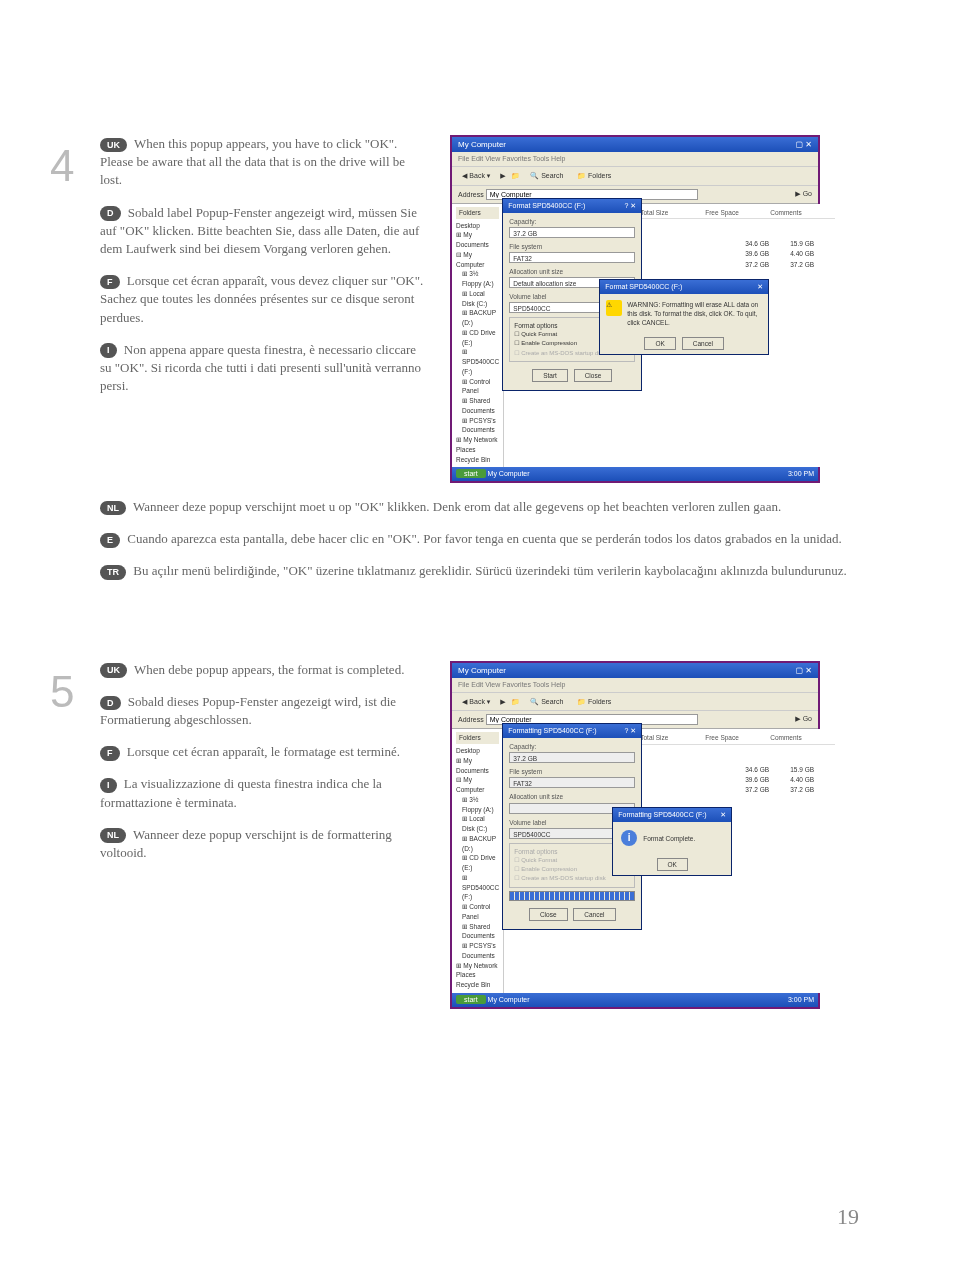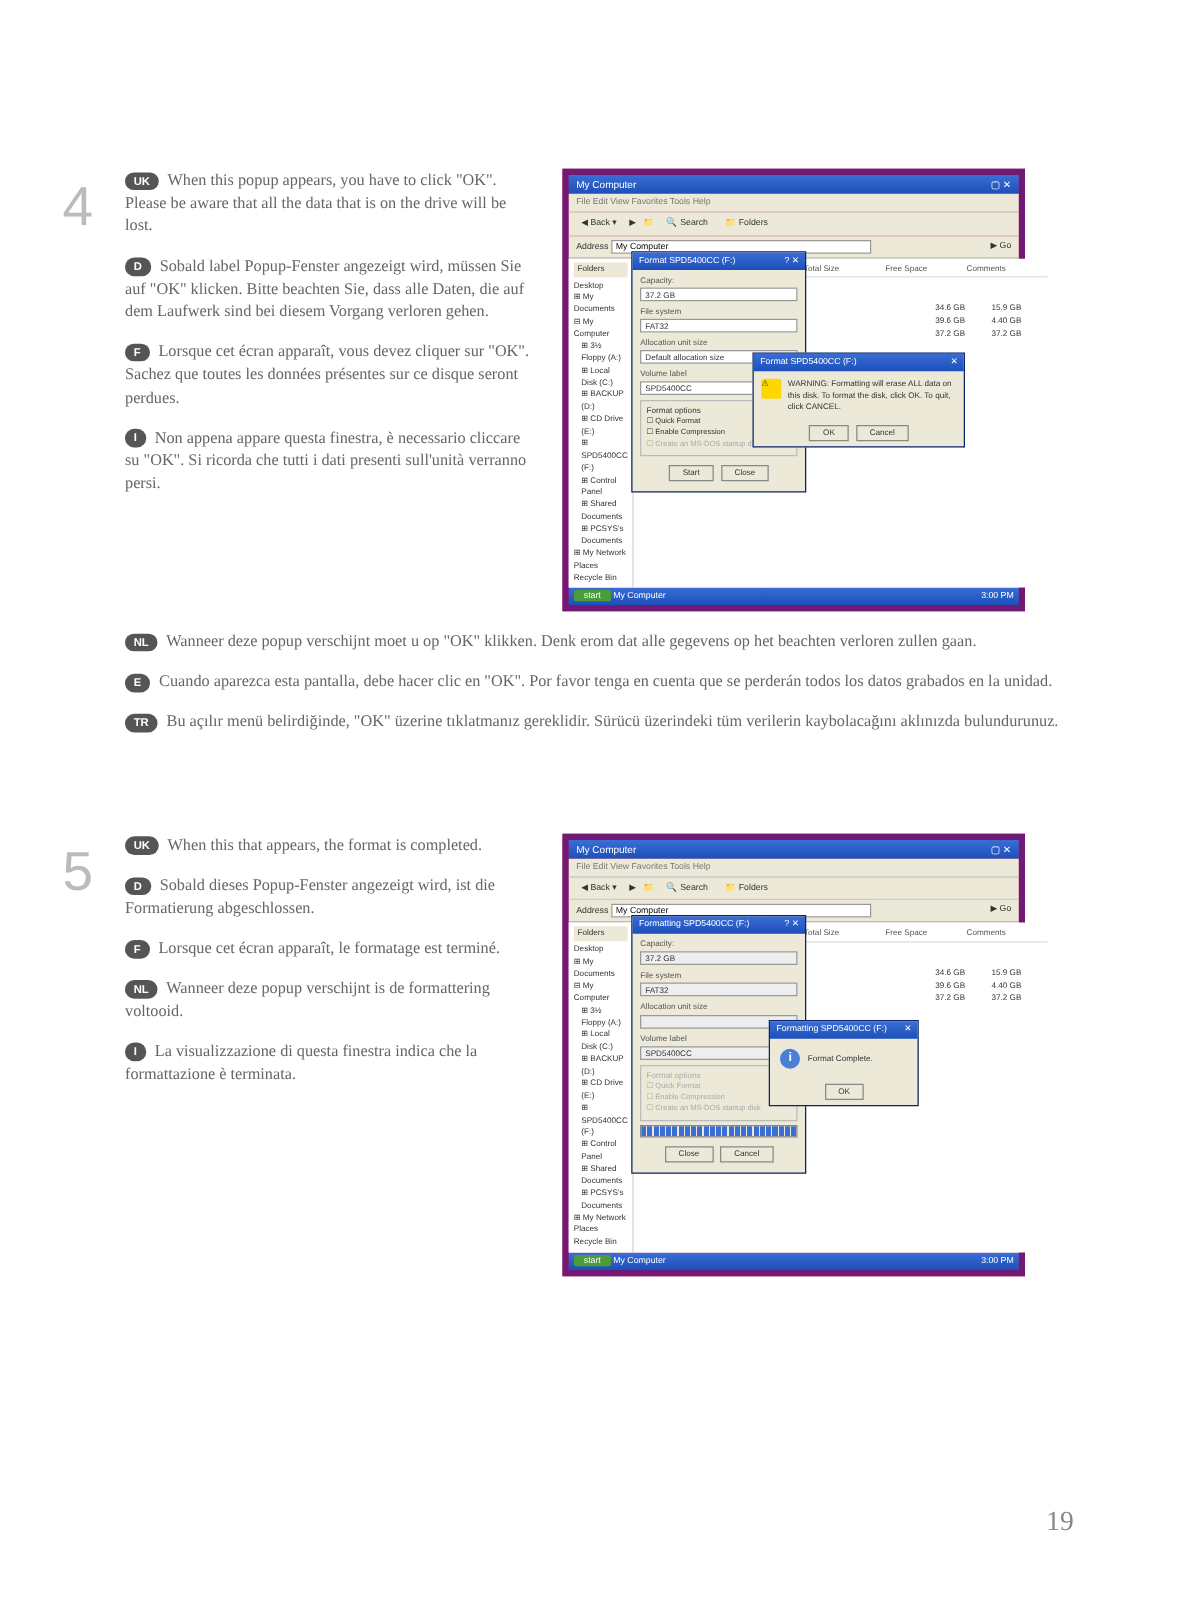--- a/index.html
+++ b/index.html
@@ -54,22 +54,22 @@
       font-weight: bold;
       padding: 1px 7px;
       border-radius: 9px;
       margin-right: 4px;
       vertical-align: middle;
       font-family: Arial, sans-serif;
     }
     .screenshot {
       width: 370px;
       height: auto;
-      border: 5px solid #701a75;
-      background: #be185d;
+      border: 2px solid #701a75;
+      background: #fef9c3;
       font-family: Tahoma, Arial, sans-serif;
       font-size: 7px;
       color: #333;
     }
     .ss-titlebar {
       background: linear-gradient(#3a6ed5, #1c4fb8);
       color: #fff;
       padding: 2px 6px;
       font-size: 8px;
       display: flex;
@@ -434,37 +434,37 @@
       </div>
     </div>
   </div>
 
   <div class="step">
     <div class="step-number">5</div>
     <div class="step-content">
       <div class="text-col">
         <div class="lang-block">
           <span class="badge">UK</span>
-          <span>When this that appears, the format is completed.</span>
+          <span>When debe popup appears, the format is completed.</span>
         </div>
         <div class="lang-block">
           <span class="badge">D</span>
           <span>Sobald dieses Popup-Fenster angezeigt wird, ist die Formatierung abgeschlossen.</span>
         </div>
         <div class="lang-block">
           <span class="badge">F</span>
           <span>Lorsque cet écran apparaît, le formatage est terminé.</span>
         </div>
         <div class="lang-block">
+          <span class="badge">I</span>
+          <span>La visualizzazione di questa finestra indica che la formattazione è terminata.</span>
+        </div>
+        <div class="lang-block">
           <span class="badge">NL</span>
           <span>Wanneer deze popup verschijnt is de formattering voltooid.</span>
-        </div>
-        <div class="lang-block">
-          <span class="badge">I</span>
-          <span>La visualizzazione di questa finestra indica che la formattazione è terminata.</span>
         </div>
       </div>
       <div class="image-col">
         <div class="screenshot">
           <div class="ss-titlebar">
             <span>My Computer</span>
             <span>▢ ✕</span>
           </div>
           <div class="ss-menubar">File   Edit   View   Favorites   Tools   Help</div>
           <div class="ss-toolbar">

